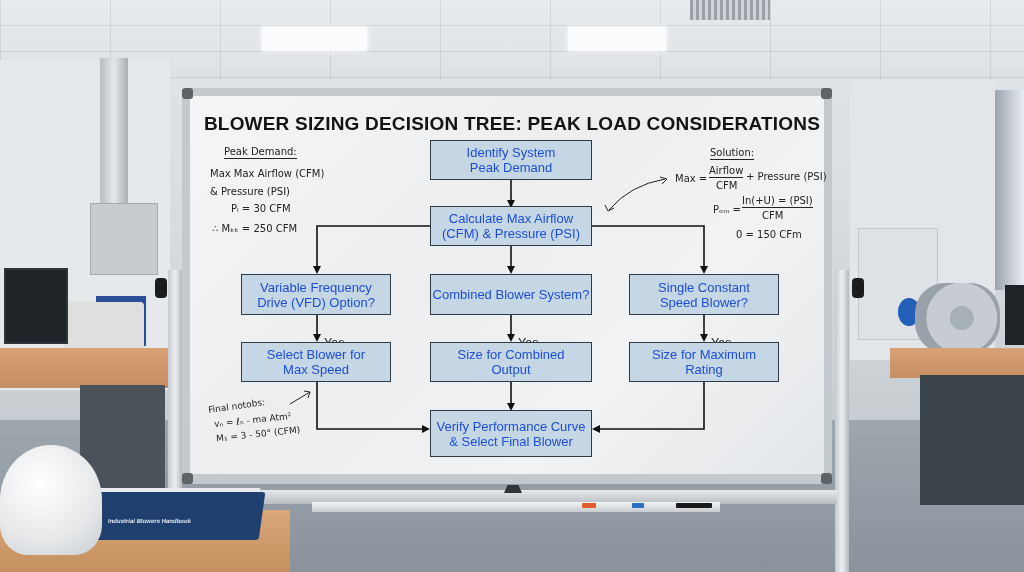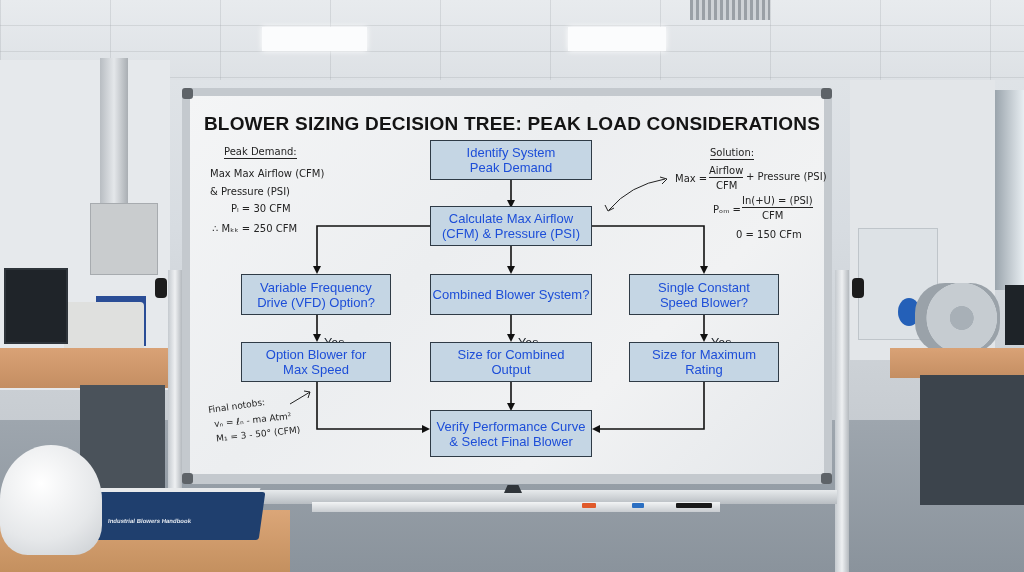--- a/index.html
+++ b/index.html
@@ -136,21 +136,21 @@
 <div class="box" style="left:241px;top:274px;width:150px;height:41px;white-space:pre-line;">Variable Frequency
 Drive (VFD) Option?</div>
 <div class="box" style="left:430px;top:274px;width:162px;height:41px;white-space:pre-line;">Combined Blower System?</div>
 <div class="box" style="left:629px;top:274px;width:150px;height:41px;white-space:pre-line;">Single Constant
 Speed Blower?</div>
 
 <div class="yes" style="left:324px;top:320px;">Yes</div>
 <div class="yes" style="left:518px;top:320px;">Yes</div>
 <div class="yes" style="left:711px;top:320px;">Yes</div>
 
-<div class="box" style="left:241px;top:342px;width:150px;height:40px;white-space:pre-line;">Option Blower for
+<div class="box" style="left:241px;top:342px;width:150px;height:40px;white-space:pre-line;">Select Blower for
 Max Speed</div>
 <div class="box" style="left:430px;top:342px;width:162px;height:40px;white-space:pre-line;">Size for Combined
 Output</div>
 <div class="box" style="left:629px;top:342px;width:150px;height:40px;white-space:pre-line;">Size for Maximum
 Rating</div>
 
 <div class="box" style="left:430px;top:410px;width:162px;height:47px;white-space:pre-line;">Verify Performance Curve
 &amp; Select Final Blower</div>
 
 <div class="hand u" style="left:208px;top:145px;margin-left:16px;">Peak Demand:</div>

